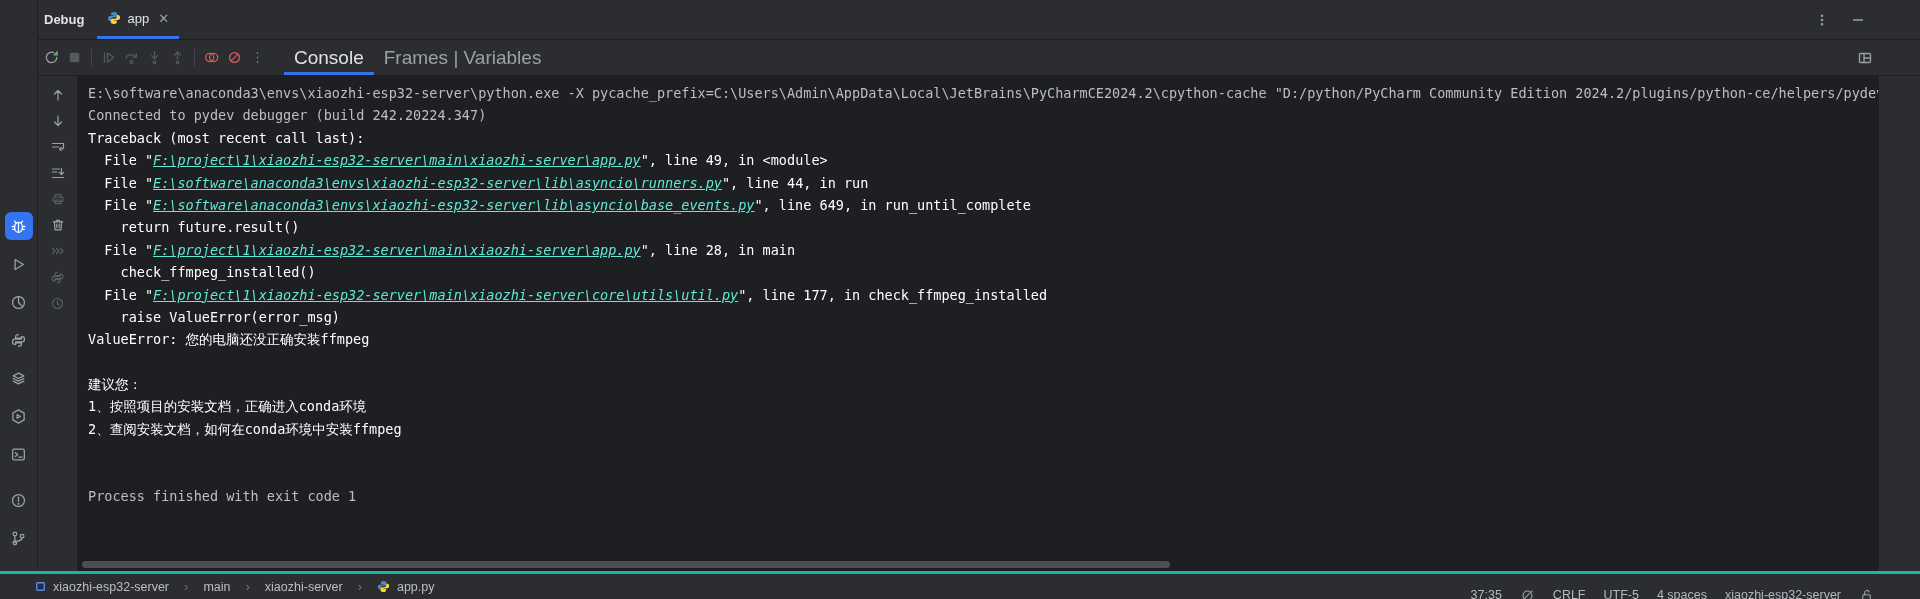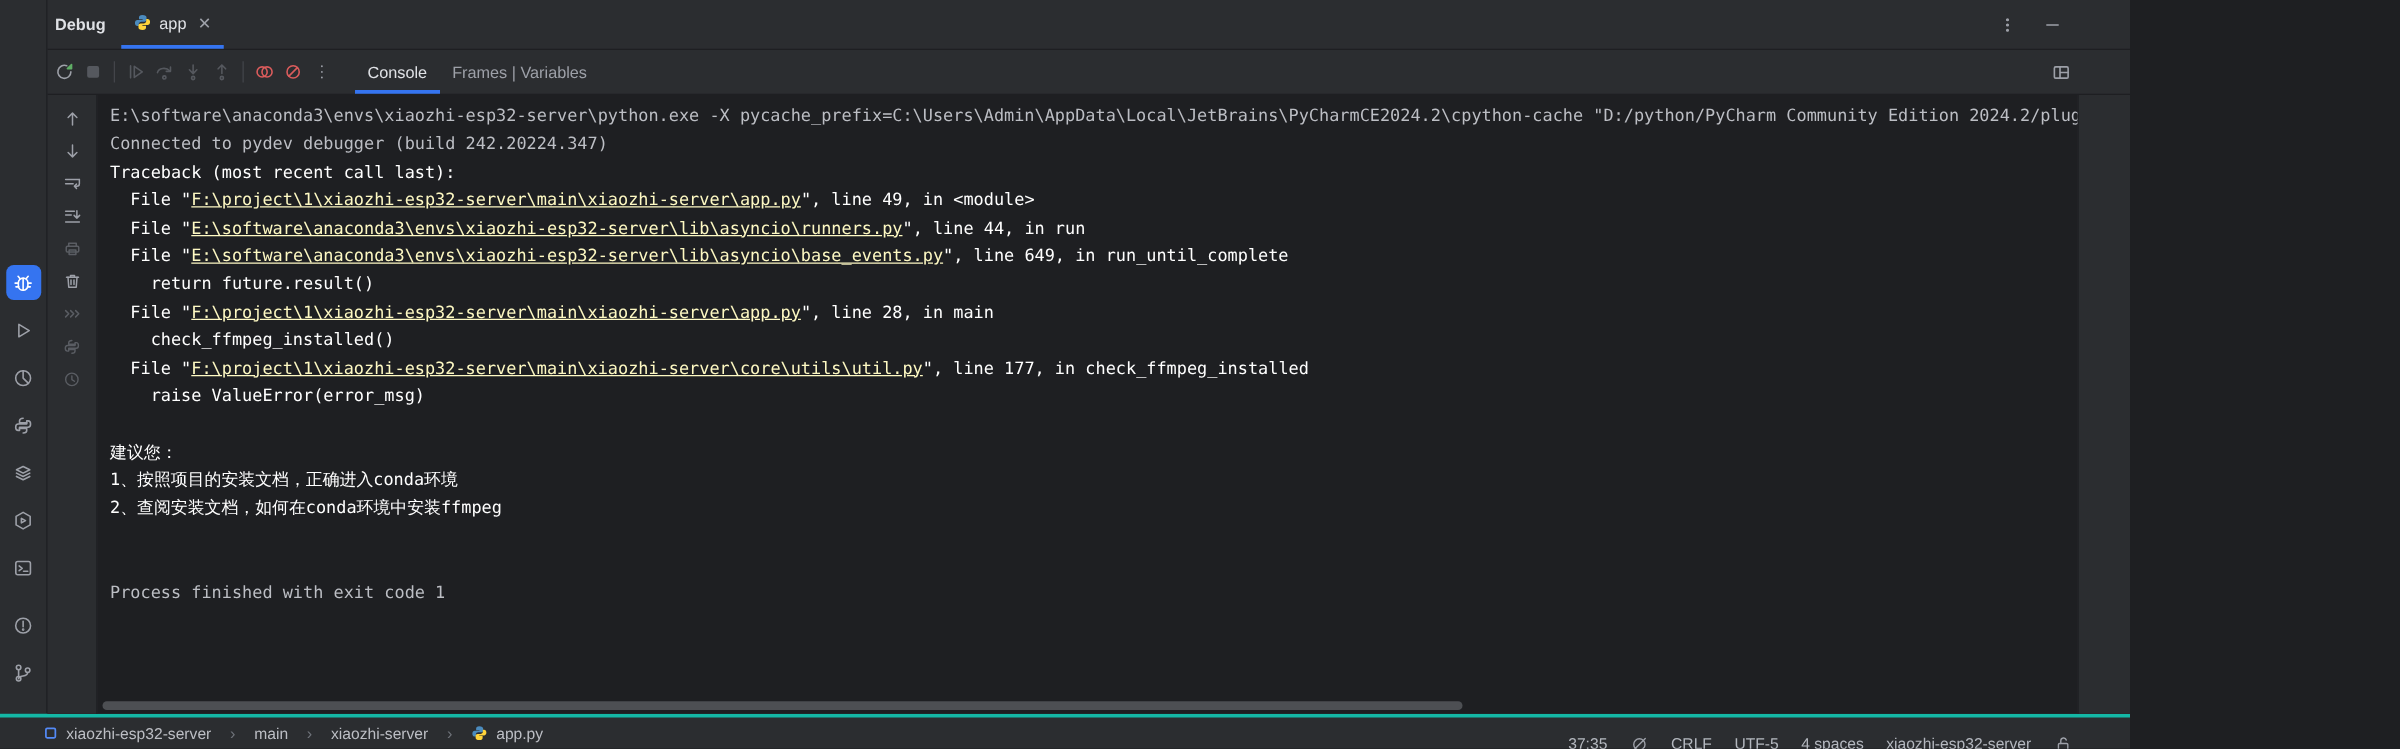--- a/index.html
+++ b/index.html
@@ -1,18 +1,18 @@
 <!DOCTYPE html>
 <html><head>
 <meta charset="utf-8">
 <style>
   * { margin:0; padding:0; box-sizing:border-box; }
   html,body { width:1920px; height:599px; background:#1e1f22; overflow:hidden;
               font-family:"Liberation Sans", sans-serif; }
-  .app { width:1704px; height:599px; display:flex; flex-direction:column; }
+  .app { width:1920px; height:599px; display:flex; flex-direction:column; }
   .body-row { flex:1; display:flex; min-height:0; }
 
   
   .tw-bar { width:38px; background:#2b2d30; border-right:1px solid #1e1f22;
             display:flex; flex-direction:column; align-items:center; padding-top:212px; gap:10px; }
   .tw-btn { width:28px; height:28px; border-radius:6px; display:flex; align-items:center; justify-content:center; }
   .tw-btn svg { stroke:#9da0a8; fill:none; stroke-width:1.2; stroke-linecap:round; stroke-linejoin:round; }
   .tw-btn.active { background:#3574f0; }
   .tw-btn.active svg { stroke:#ffffff; }
   .tw-gap { margin-top:8px; }
@@ -29,38 +29,38 @@
   .tabbar-right { margin-left:auto; display:flex; align-items:center; gap:16px; padding-right:52px; }
   .ghost-btn { display:flex; align-items:center; justify-content:center; width:20px; height:20px; }
   .ghost-btn svg { stroke:#9da0a8; fill:none; stroke-width:1.3; stroke-linecap:round; }
 
   
   .toolbar { height:36px; background:#2b2d30; border-bottom:1px solid #1e1f22;
              display:flex; align-items:stretch; padding-left:2px; }
   .tb-btn { width:23px; align-self:center; height:23px; display:flex; align-items:center; justify-content:center; border-radius:4px; }
   .tb-btn svg { fill:none; stroke-width:1.2; stroke-linecap:round; stroke-linejoin:round; }
   .tb-sep { width:1px; height:17px; background:#43454a; margin:auto 5px; }
-  .run-tab { display:flex; align-items:center; padding:0 10px; font-size:13px; color:#9da0a8;text-align:center; }
+  .run-tab { display:flex; align-items:center; padding:0 10px; font-size:19px; color:#9da0a8;text-align:center; }
   .run-tab.active { color:#dfe1e5; border-bottom:3px solid #3574f0; padding-top:3px; }
   .run-tab.first { margin-left:15px; }
   .toolbar-right { margin-left:auto; display:flex; align-items:center; padding-right:45px; }
 
   
   .console-row { flex:1; display:flex; min-height:0; background:#1e1f22; position:relative; }
   .console-strip { width:40px; background:#2b2d30; border-right:1px solid #1e1f22;
                    display:flex; flex-direction:column; align-items:center; padding-top:9px; gap:6px; }
   .cs-btn { width:20px; height:20px; display:flex; align-items:center; justify-content:center; }
   .cs-btn svg { fill:none; stroke:#9da0a8; stroke-width:1.2; stroke-linecap:round; stroke-linejoin:round; }
   .cs-btn.disabled svg { stroke:#5a5d63; }
   .console-main { flex:1; min-width:0; overflow:hidden; padding:6px 0 0 10px; position:relative; }
   .console-text { font-family:"DejaVu Sans Mono", monospace; font-size:13.5px; }
   .cline { height:22.4px; line-height:22.4px; white-space:pre; }
   .out  { color:#bcbec4; }
   .err  { color:#ffffff; }
-  .link { color:#fef9c3; text-decoration:underline; }
+  .link { color:#5eead4; text-decoration:underline;font-style:italic; }
   .hscroll { position:absolute; left:44px; bottom:3px; width:1088px; height:7px;
              background:#4d4f53; border-radius:4px; }
   .right-strip { width:42px; background:#2b2d30; border-left:1px solid #1e1f22; }
 
   
   .statusbar { height:28px; background:#2b2d30; border-top:3px solid #14b8a6;
                display:flex; align-items:center; font-size:12.5px; color:#b4b8bf;
                padding:0 46px 0 35px; }
   .crumb { display:flex; align-items:center; gap:7px; color:#bcbec4; }
   .crumb-sep { color:#6f737a; margin:0 8px; font-size:13px; }
@@ -297,20 +297,21 @@
               <div class="cline"><span class="out">Connected to pydev debugger (build 242.20224.347)</span></div>
               <div class="cline"><span class="err">Traceback (most recent call last):</span></div>
               <div class="cline"><span class="err">  File "</span><span class="link">F:\project\1\xiaozhi-esp32-server\main\xiaozhi-server\app.py</span><span class="err">", line 49, in &lt;module&gt;</span></div>
               <div class="cline"><span class="err">  File "</span><span class="link">E:\software\anaconda3\envs\xiaozhi-esp32-server\lib\asyncio\runners.py</span><span class="err">", line 44, in run</span></div>
               <div class="cline"><span class="err">  File "</span><span class="link">E:\software\anaconda3\envs\xiaozhi-esp32-server\lib\asyncio\base_events.py</span><span class="err">", line 649, in run_until_complete</span></div>
               <div class="cline"><span class="err">    return future.result()</span></div>
               <div class="cline"><span class="err">  File "</span><span class="link">F:\project\1\xiaozhi-esp32-server\main\xiaozhi-server\app.py</span><span class="err">", line 28, in main</span></div>
               <div class="cline"><span class="err">    check_ffmpeg_installed()</span></div>
               <div class="cline"><span class="err">  File "</span><span class="link">F:\project\1\xiaozhi-esp32-server\main\xiaozhi-server\core\utils\util.py</span><span class="err">", line 177, in check_ffmpeg_installed</span></div>
               <div class="cline"><span class="err">    raise ValueError(error_msg)</span></div>
+              <div class="cline"><span class="err">ValueError: 您的电脑还没正确安装ffmpeg</span></div>
               <div class="cline">&nbsp;</div>
               <div class="cline"><span class="err">建议您：</span></div>
               <div class="cline"><span class="err">1、按照项目的安装文档，正确进入conda环境</span></div>
               <div class="cline"><span class="err">2、查阅安装文档，如何在conda环境中安装ffmpeg</span></div>
               <div class="cline">&nbsp;</div>
               <div class="cline">&nbsp;</div>
               <div class="cline"><span class="out">Process finished with exit code 1</span></div>
             </div>
         </div>
 

